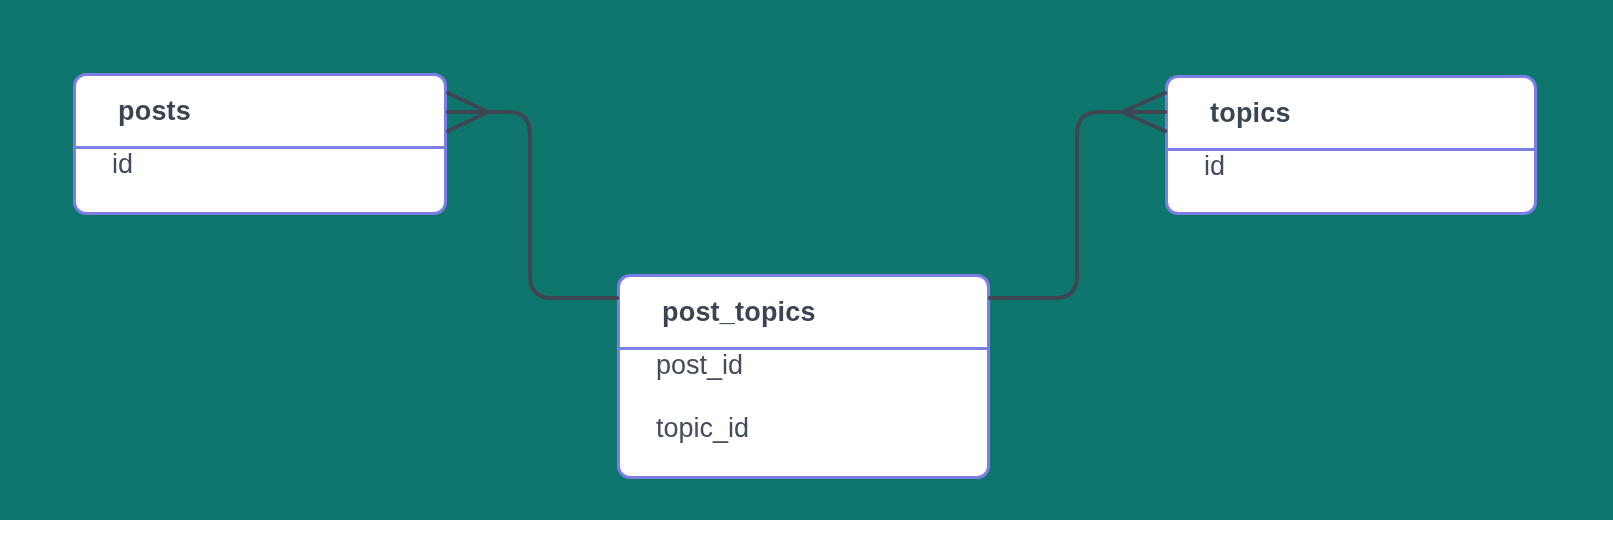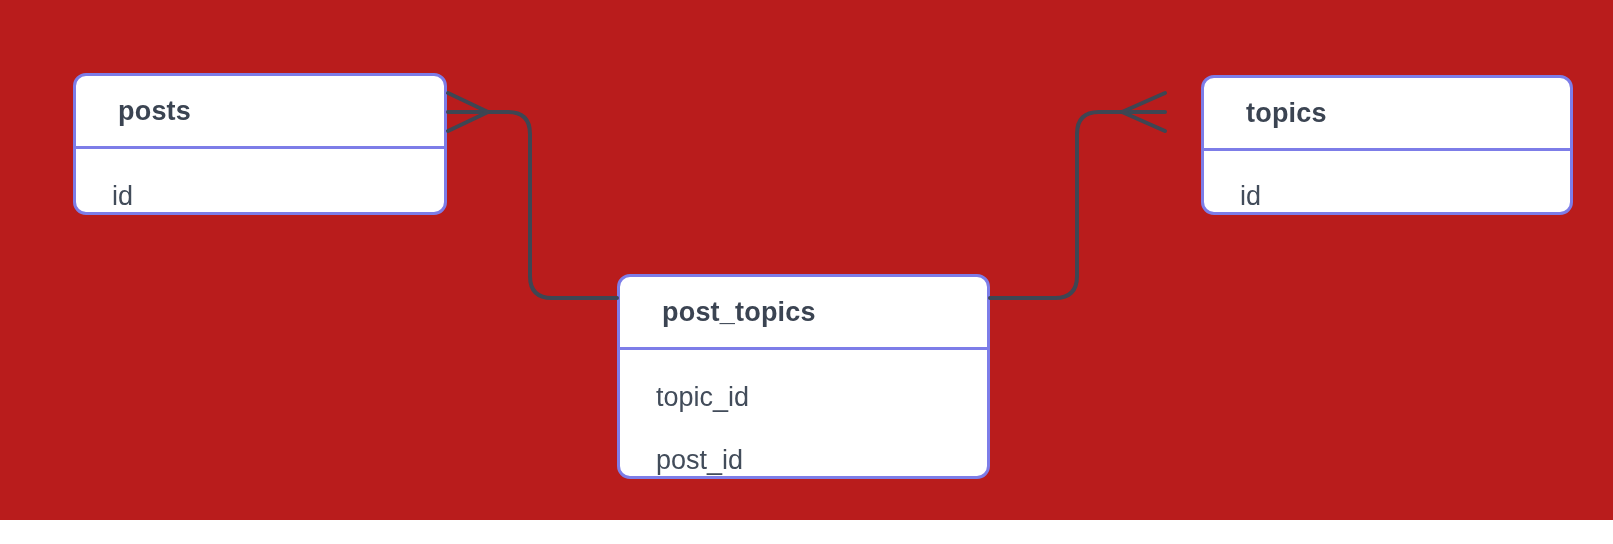--- a/index.html
+++ b/index.html
@@ -5,21 +5,21 @@
   html, body {
     margin: 0;
     padding: 0;
     background: #ffffff;
     font-family: "Liberation Sans", sans-serif;
   }
   .canvas {
     position: relative;
     width: 1613px;
     height: 520px;
-    background: #b91c1c;
+    background: #0f766e;
     overflow: hidden;
   }
   .edges-svg {
     position: absolute;
     left: 0;
     top: 0;
     width: 1613px;
     height: 544px;
     z-index: 2;
   }
@@ -55,28 +55,28 @@
     letter-spacing: 0.2px;
   }
   .erd-table-body {
     display: flex;
     flex-direction: column;
     flex: 1;
   }
   .erd-field-row {
     flex: 1;
     display: flex;
-    align-items: flex-end;
+    align-items: flex-start;
     padding-left: 36px;
     font-size: 27px;
     color: #424c5a;
   }
   .tbl-posts       { left: 73px;   top: 73px;  width: 374px; height: 142px; }
   .tbl-post-topics { left: 617px;  top: 263px; width: 373px; height: 205px; margin-top: 11px; }
-  .tbl-topics      { left: 1201px; top: 75px;  width: 372px; height: 140px; }
+  .tbl-topics      { left: 1165px; top: 75px;  width: 372px; height: 140px; }
 </style>
 </head>
 <body>
 
 <div class="canvas">
 
   <svg class="edges-svg" viewBox="0 0 1613 544" xmlns="http://www.w3.org/2000/svg">
     <g>
       <path d="M448 112 H508 Q530 112 530 134 V276 Q530 298 552 298 H617"></path>
       <path d="M488 112 L448 93 M488 112 L448 131"></path>
@@ -97,24 +97,24 @@
       </div>
     </div>
   </div>
 
   <div class="erd-table tbl-post-topics">
     <div class="erd-table-header">
       <span>post_topics</span>
     </div>
     <div class="erd-table-body">
       <div class="erd-field-row">
-        <span>topic_id</span>
+        <span>post_id</span>
       </div>
       <div class="erd-field-row">
-        <span>post_id</span>
+        <span>topic_id</span>
       </div>
     </div>
   </div>
 
   <div class="erd-table tbl-topics">
     <div class="erd-table-header">
       <span>topics</span>
     </div>
     <div class="erd-table-body">
       <div class="erd-field-row">

